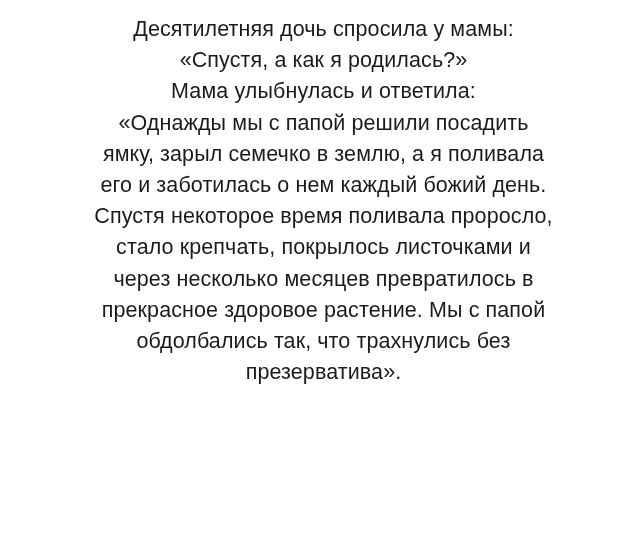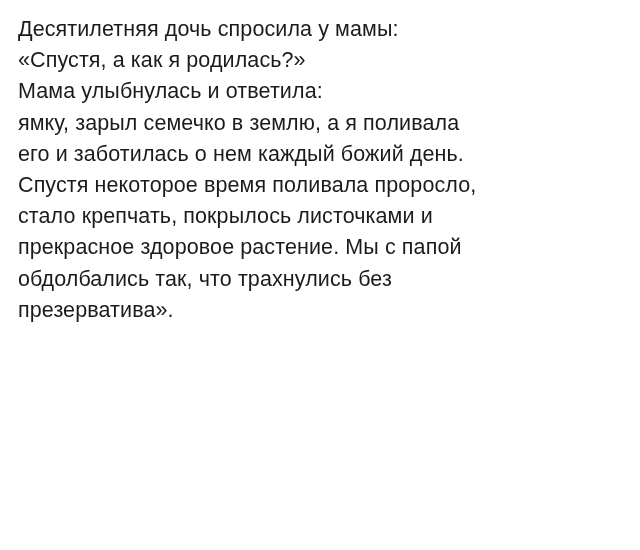--- a/index.html
+++ b/index.html
@@ -13,20 +13,21 @@
     font-family: "Liberation Sans", sans-serif;
     overflow: hidden;
   }
   .page {
     width: 640px;
     height: 550px;
     box-sizing: border-box;
     padding: 14px 11px 10px 18px;
     background: #ffffff;
     position: relative;
+    text-align: center;
   }
   .text-block {
     color: #1b1b1b;
     font-size: 21.5px;
     line-height: 31.2px;
     letter-spacing: 0.1px;
     font-weight: 400;
   }
   .line {
     white-space: pre;
@@ -38,21 +39,23 @@
   }
 </style>
 </head>
 <body>
 
 <div class="page">
   <div class="text-block">
     <span class="line">Десятилетняя дочь спросила у мамы:</span>
     <span class="line">«Спустя, а как я родилась?»</span>
     <span class="line">Мама улыбнулась и ответила:</span>
+    <span class="line">«Однажды мы с папой решили посадить</span>
     <span class="line">ямку, зарыл семечко в землю, а я поливала</span>
     <span class="line">его и заботилась о нем каждый божий день.</span>
     <span class="line">Спустя некоторое время поливала проросло,</span>
     <span class="line">стало крепчать, покрылось листочками и</span>
+    <span class="line">через несколько месяцев превратилось в</span>
     <span class="line">прекрасное здоровое растение. Мы с папой</span>
     <span class="line">обдолбались так, что трахнулись без</span>
     <span class="line">презерватива».</span>
   </div>
 </div>
 
 </body></html>

